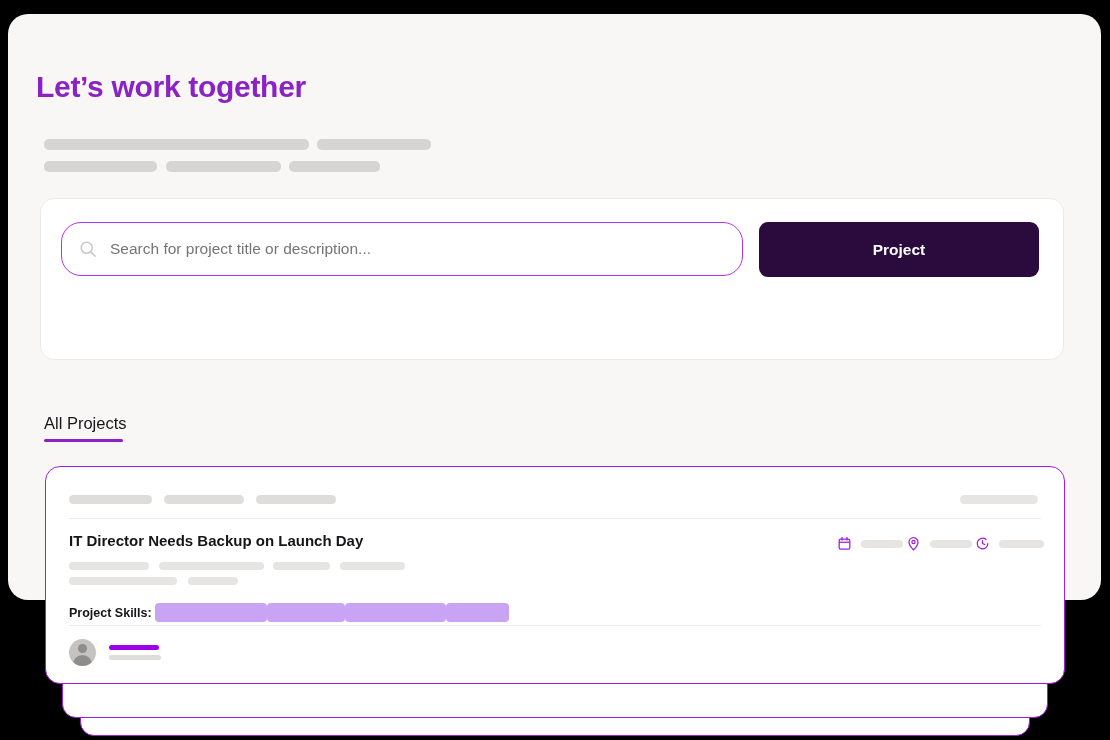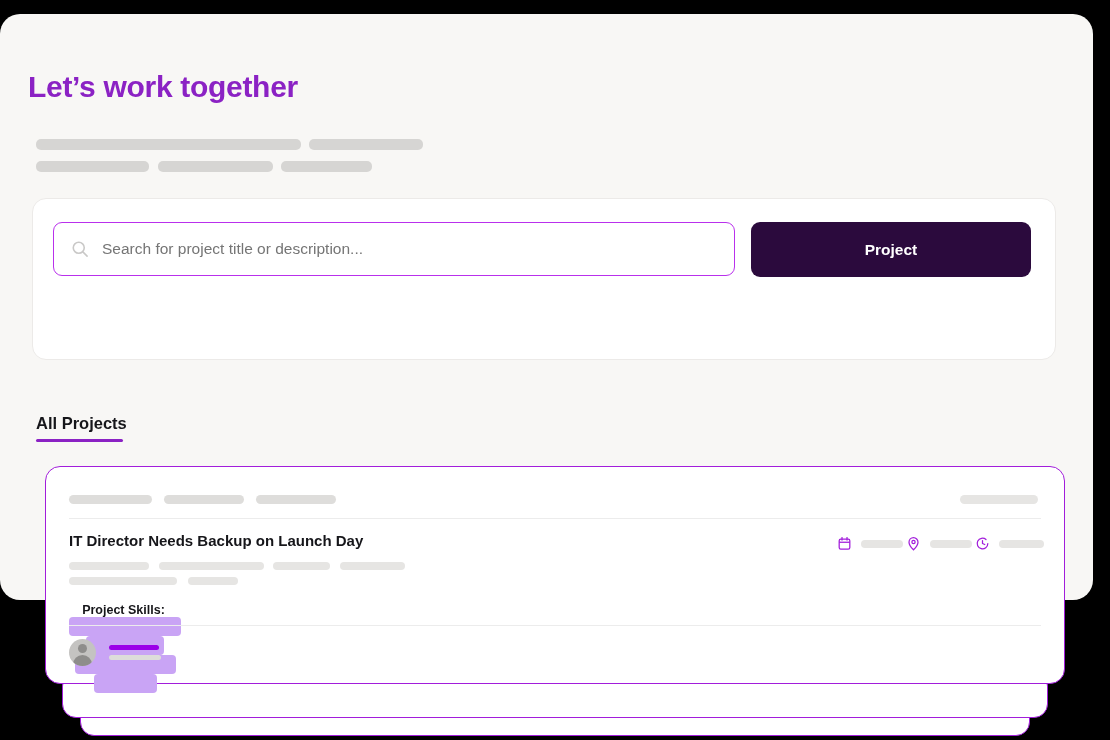--- a/index.html
+++ b/index.html
@@ -14,21 +14,21 @@
   
   .ghost-card{
     position:absolute;background:#ffffff;border:1.5px solid #a21ddb;
     border-radius:14px;box-sizing:border-box;
   }
   #ghost-b{left:80px;top:690px;width:950px;height:46px;z-index:2;}
   #ghost-a{left:62px;top:672px;width:986px;height:46px;z-index:3;}
 
   
   .page{
-    position:absolute;left:0;top:14px;width:1093px;height:586px;
+    position:absolute;left:8px;top:14px;width:1093px;height:586px;
     background:#f8f7f5;border-radius:20px;z-index:4;overflow:visible;
   }
 
   
   .heading{
     position:absolute;left:28px;top:56px;
     font-size:30px;font-weight:bold;color:#8b22c4;letter-spacing:-0.3px;
     white-space:nowrap;
   }
 
@@ -38,21 +38,21 @@
   .sk.soft{background:#e6e5e3;}
 
   
   .search-panel{
     position:absolute;left:32px;top:184px;width:1024px;height:162px;
     background:#ffffff;border:1px solid #eceae8;border-radius:14px;
     box-sizing:border-box;
   }
   .search-input-wrap{
     position:absolute;left:20px;top:23px;width:682px;height:54px;
-    border:1.6px solid #b930ec;border-radius:9px;background:#fff;
+    border:1.6px solid #b930ec;border-radius:20px;background:#fff;
     box-sizing:border-box;display:flex;align-items:center;
   }
   .mag{margin-left:16px;width:20px;height:20px;flex:0 0 auto;opacity:.55;}
   .search-ph{
     margin-left:10px;font-size:15.5px;color:#a9a7a5;white-space:nowrap;
     border:0;outline:0;background:transparent;width:560px;
     font-family:"Liberation Sans","DejaVu Sans",sans-serif;
   }
   .search-btn{
     position:absolute;left:718px;top:23px;width:280px;height:55px;
@@ -62,41 +62,41 @@
   }
   .filter-pill{
     position:absolute;top:272px;height:35px;background:#ffffff;
     border:1px solid #e4e2e0;border-radius:8px;box-sizing:border-box;
   }
   #pill-4{-webkit-mask-image:linear-gradient(to right,#000 62%,transparent 100%);
           mask-image:linear-gradient(to right,#000 62%,transparent 100%);}
 
   
   .tabs{position:absolute;left:36px;top:400px;display:flex;align-items:flex-end;gap:30px;}
-  .tab{font-size:16.5px;font-weight:bold;color:#a6a4a2;cursor:pointer;padding-bottom:9px;position:relative;}
+  .tab{font-size:16.5px;font-weight:normal;color:#a6a4a2;cursor:pointer;padding-bottom:9px;position:relative;}
   .tab.active{color:#16161a;}
   .tab.active:after{
     content:"";position:absolute;left:0;right:4px;bottom:0;height:3.5px;
     background:#8b22c4;border-radius:2px;
   }
 
   
   .project-card{
     position:absolute;left:45px;top:466px;width:1020px;height:218px;
     background:#ffffff;border:1.6px solid #a21ddb;border-radius:15px;
     box-sizing:border-box;z-index:6;
   }
   .card-divider{position:absolute;left:23px;right:23px;height:1px;background:#ececec;}
   .card-title{
     position:absolute;left:23px;top:65px;font-size:15px;font-weight:bold;
     color:#16161a;white-space:nowrap;
   }
   .meta-group{position:absolute;top:69px;display:flex;align-items:center;gap:9px;}
   .meta-ico{width:15px;height:15px;flex:0 0 auto;}
-  .skills-row{position:absolute;left:23px;top:136px;display:flex;align-items:center;flex-direction:column;}
+  .skills-row{position:absolute;left:23px;top:136px;display:flex;align-items:center;}
   .skills-label{font-size:12.5px;font-weight:bold;color:#16161a;white-space:nowrap;margin-right:3px;}
   .chip{height:19px;background:#c9a4f5;border-radius:4px;}
   .owner-row{position:absolute;left:23px;top:172px;display:flex;align-items:center;gap:13px;}
   .avatar{width:27px;height:27px;border-radius:50%;background:#c4c3c1;position:relative;overflow:hidden;flex:0 0 auto;}
   .avatar .head{position:absolute;left:50%;top:5px;width:9px;height:9px;margin-left:-4.5px;border-radius:50%;background:#8e8d8b;}
   .avatar .body{position:absolute;left:50%;top:16px;width:19px;height:14px;margin-left:-9.5px;border-radius:9.5px 9.5px 0 0;background:#8e8d8b;}
   .owner-lines{display:flex;flex-direction:column;gap:5px;}
   .owner-name{width:50px;height:5px;background:#9b00e8;border-radius:3px;}
   .owner-sub{width:52px;height:5px;background:#ddddda;border-radius:3px;}
 </style>

